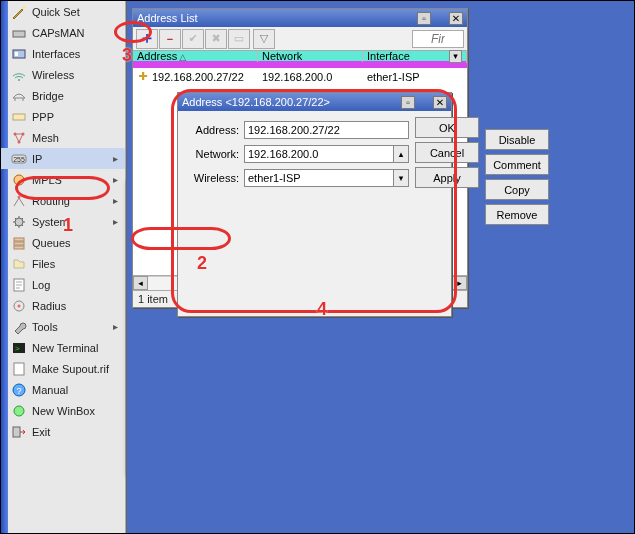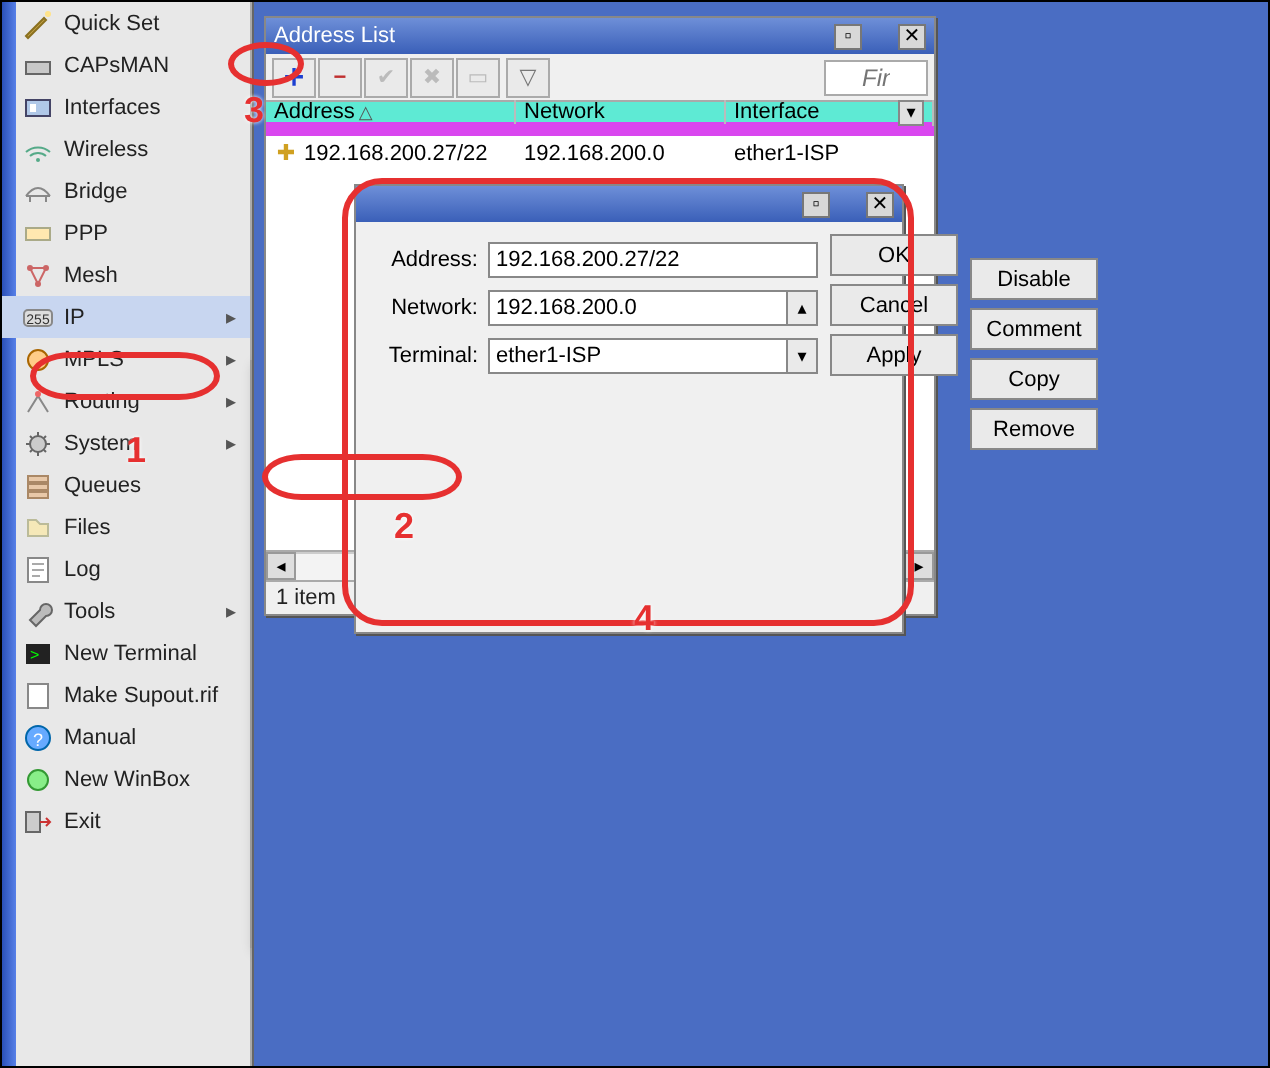--- a/index.html
+++ b/index.html
@@ -193,20 +193,29 @@
           <svg class="ic" viewBox="0 0 16 16">
             <rect x="3" y="2" width="10" height="12" fill="#fff" stroke="#888"></rect>
             <path d="M5 5h6M5 8h6M5 11h4" stroke="#aaa"></path>
           </svg>
         </span>
         <span class="label">Log</span>
       </div>
       <div class="side-item">
         <span class="icon">
           <svg class="ic" viewBox="0 0 16 16">
+            <circle cx="8" cy="8" r="5" fill="none" stroke="#888"></circle>
+            <circle cx="8" cy="8" r="1.5" fill="#e66"></circle>
+          </svg>
+        </span>
+        <span class="label">Radius</span>
+      </div>
+      <div class="side-item">
+        <span class="icon">
+          <svg class="ic" viewBox="0 0 16 16">
             <path d="M4 12l5-5a3 3 0 113 3l-5 5z" fill="#bbb" stroke="#666"></path>
           </svg>
         </span>
         <span class="label">Tools</span>
         <span class="side-arrow">▸</span>
       </div>
       <div class="side-item">
         <span class="icon">
           <svg class="ic" viewBox="0 0 16 16">
             <rect x="2" y="3" width="12" height="10" fill="#222"></rect>
@@ -317,37 +326,38 @@
           <span>1 item</span>
           <span class="enabled-box">
               <span>enabled</span>
             </span>
         </div>
       </div>
     </div>
 
     <div class="win win-addredit">
       <div class="win-title">
+        <span>Address &lt;192.168.200.27/22&gt;</span>
         <span class="spacer"></span>
         <span class="win-ctrl">▫</span>
         <span class="win-ctrl">✕</span>
       </div>
       <div class="win-body">
         <div class="form-col">
           <div class="form-row">
             <span class="flabel">Address:</span>
             <input class="form-input" value="192.168.200.27/22" style="">
           </div>
           <div class="form-row">
             <span class="flabel">Network:</span>
             <input class="form-input" value="192.168.200.0" style="">
             <span class="form-spin">▴</span>
           </div>
           <div class="form-row">
-            <span class="flabel">Terminal:</span>
+            <span class="flabel">Wireless:</span>
             <input class="form-input" value="ether1-ISP" style="">
             <span class="form-spin">▾</span>
           </div>
         </div>
         <div style="display:flex;">
           <div class="btn-col">
             <div class="wbtn">OK</div>
             <div class="wbtn">Cancel</div>
             <div class="wbtn">Apply</div>
           </div>

